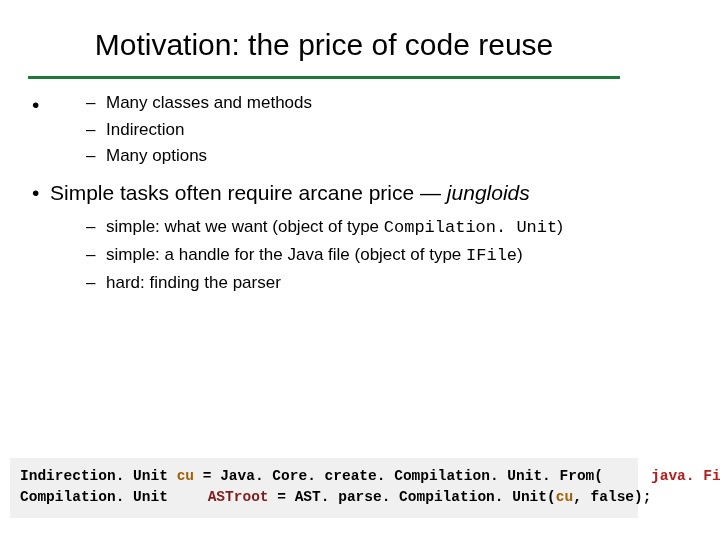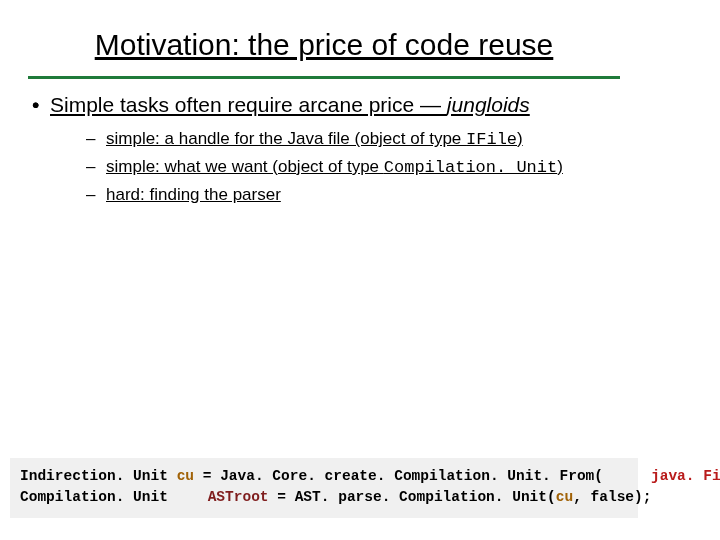--- a/index.html
+++ b/index.html
@@ -10,21 +10,20 @@
     background: #fff;
     font-family: Verdana, Geneva, sans-serif;
     color: #000;
   }
   .slide {
     box-sizing: border-box;
     padding: 28px 28px 0 28px;
     width: 648px;
     height: 540px;
     position: relative;
-    text-decoration: underline;
   }
   .title {
     font-size: 30px;
     font-weight: 400;
     margin: 0 0 10px 0;
     padding: 0 0 14px 0;
     border-bottom: 3px solid #1f7a3a;
     text-align: center;
   }
   ul.top {
@@ -108,27 +107,32 @@
 </head>
 <body>
 
 <div class="slide">
 
   <h1 class="title">Motivation: the price of code reuse</h1>
 
   <ul class="top">
 
     <li>
+      <ul class="sub">
+        <li>Many classes and methods</li>
+        <li>Indirection</li>
+        <li>Many options</li>
+      </ul>
     </li>
 
     <li>
       <span>Simple tasks often require arcane price — </span><span class="em">jungloids</span>
       <ul class="sub">
+        <li><span>simple: what we want (object of type </span><span class="mono">Compilation. Unit</span><span>)</span></li>
         <li><span>simple: a handle for the Java file (object of type </span><span class="mono">IFile</span><span>)</span></li>
-        <li><span>simple: what we want (object of type </span><span class="mono">Compilation. Unit</span><span>)</span></li>
         <li>
           <span>hard: finding the parser</span>
         </li>
       </ul>
     </li>
 
   </ul>
 
   <div class="codebox">
     <div><span>Indirection. Unit </span><span class="kw-blue">cu</span><span> = Java. Core. create. Compilation. Unit. From(</span><span class="kw-red">java. File</span><span>);</span></div>

